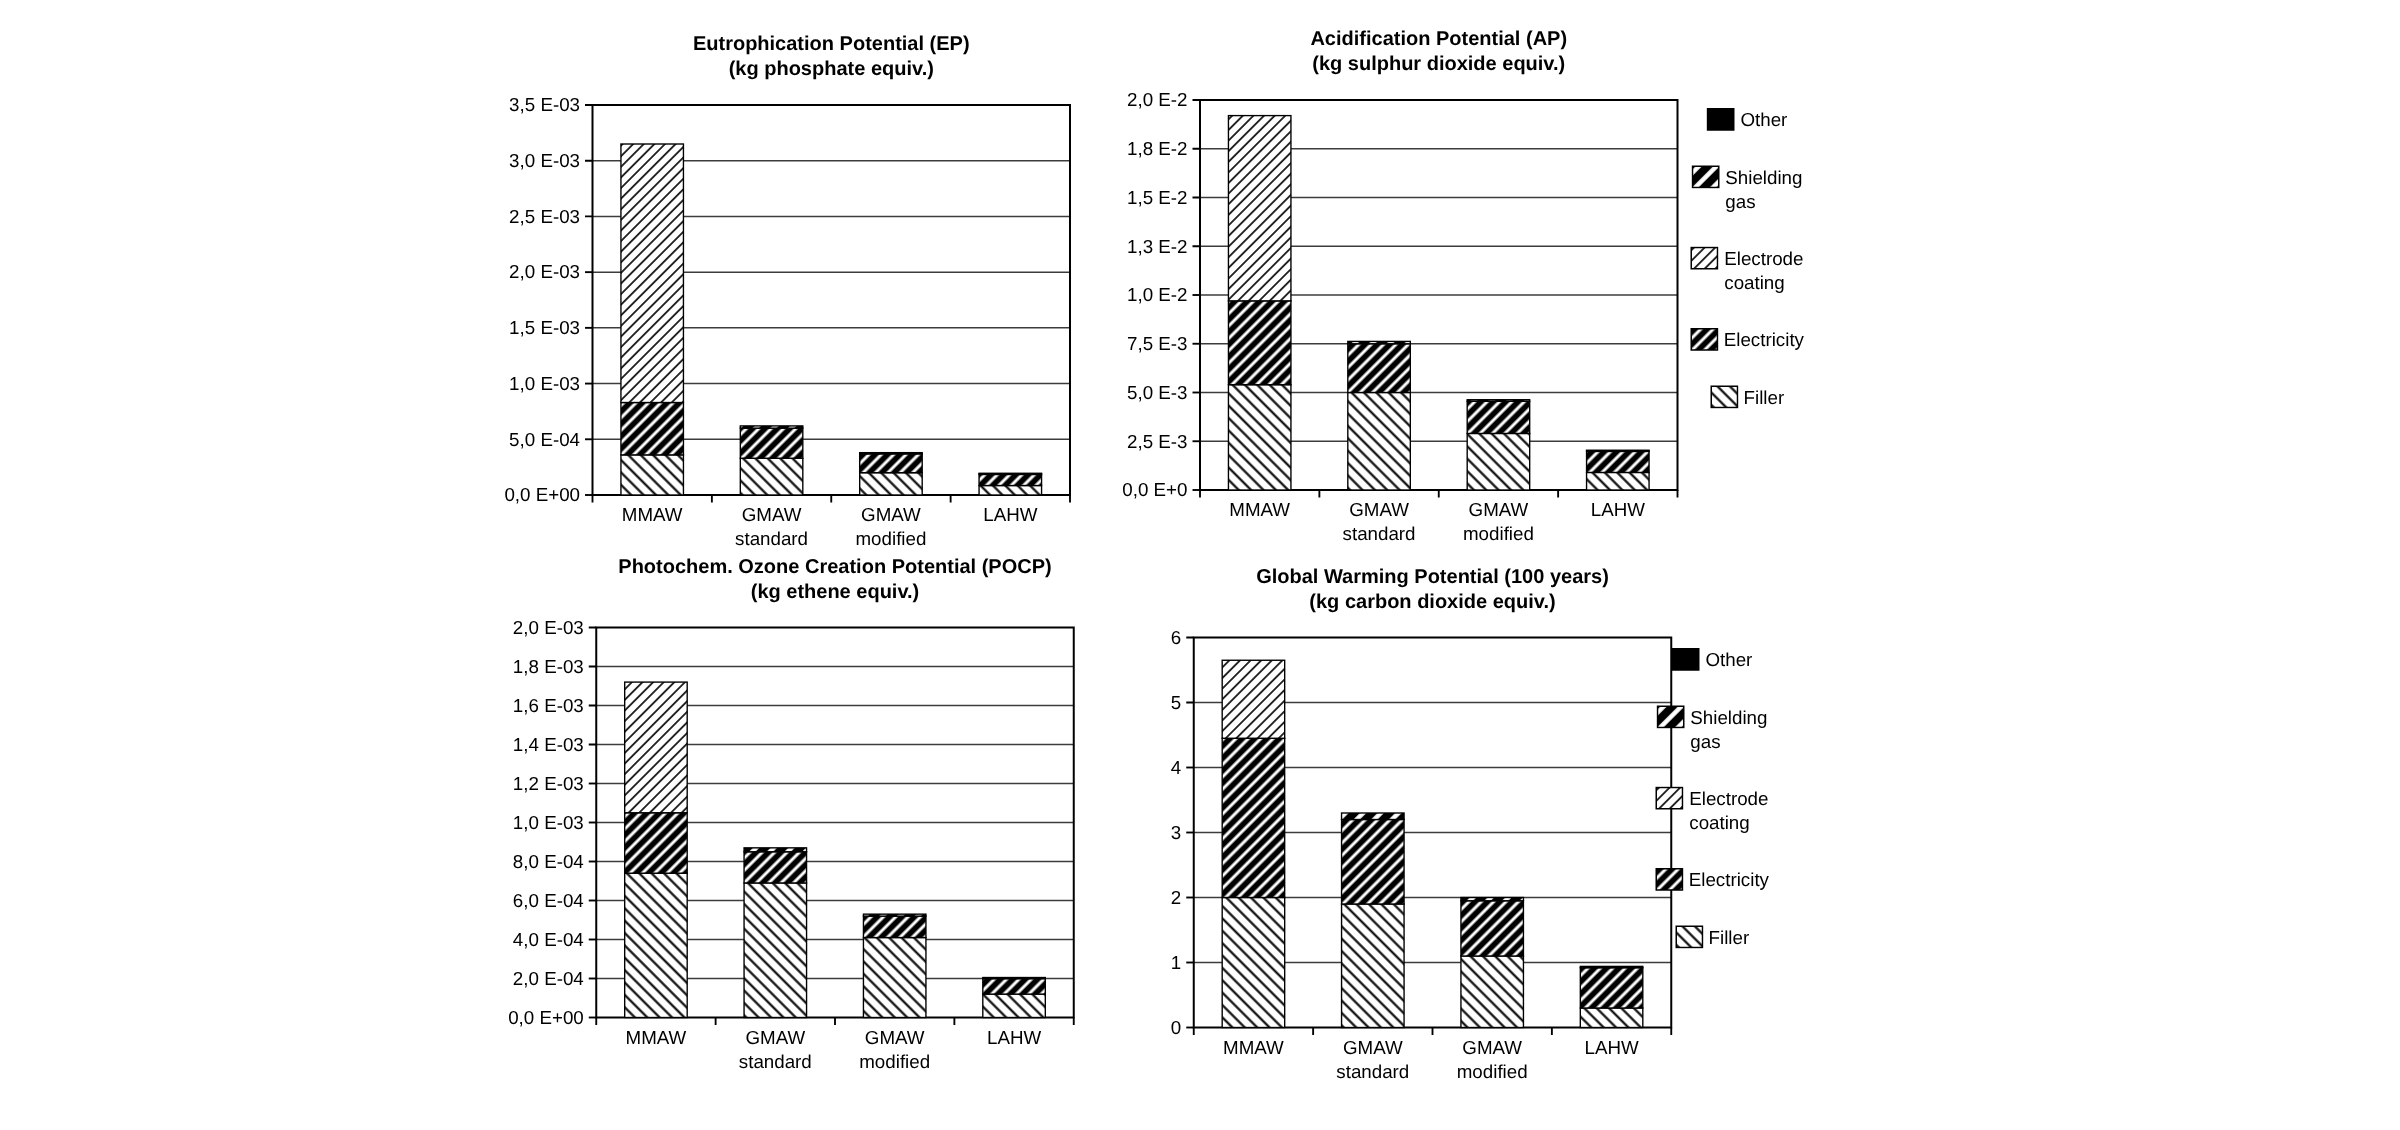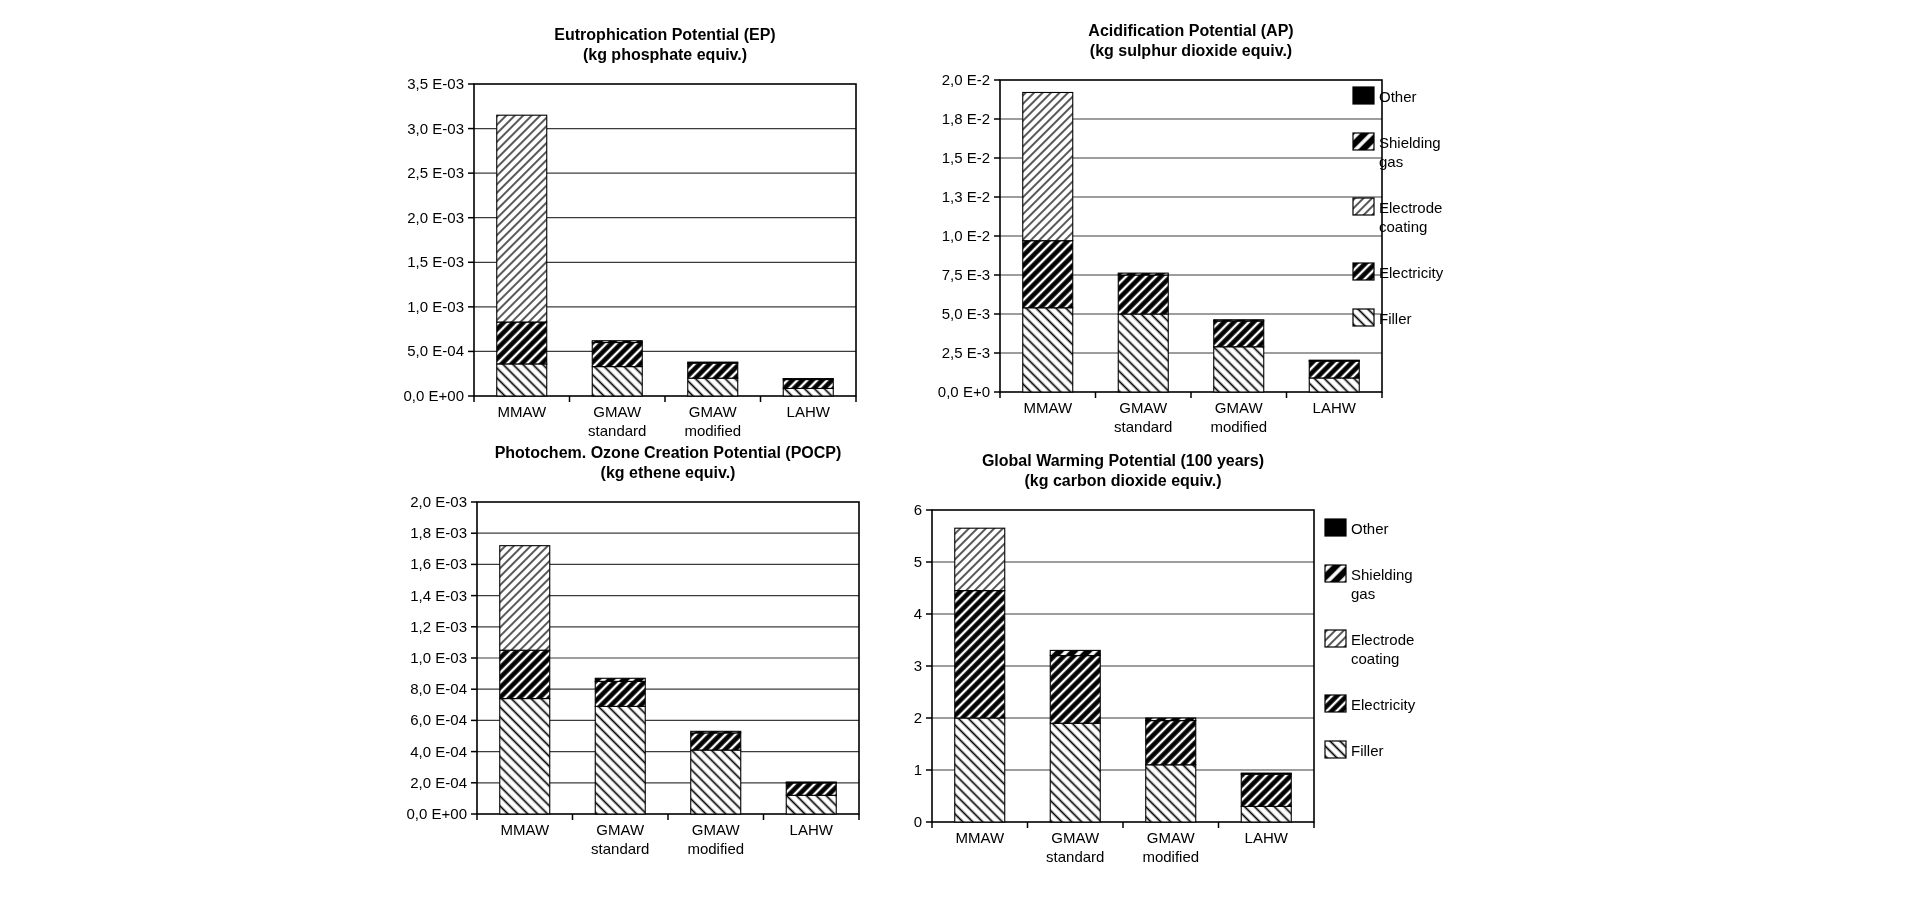--- a/index.html
+++ b/index.html
@@ -2,21 +2,21 @@
 <html><head>
 <meta charset="utf-8">
 <style>
   html,body{margin:0;padding:0;}
   body{
     width:1920px;height:904px;background:#ffffff;position:relative;
     font-family:"Liberation Sans", sans-serif;color:#000;
   }
   .chart-box{position:absolute;}
   svg text{font-family:"Liberation Sans", sans-serif;fill:#000;}
-  .legend{position:absolute;display:flex;flex-direction:column;row-gap:26px;}
+  .legend{position:absolute;display:flex;flex-direction:column;row-gap:26px;align-items:center;}
   .legend-item{display:flex;align-items:flex-start;column-gap:4px;}
   .legend-label{font-size:15px;line-height:19px;white-space:pre-line;padding-top:1px;}
 </style>
 </head>
 <body>
 
 <svg width="0" height="0" style="position:absolute" aria-hidden="true">
   <defs>
     <pattern id="pat-filler" patternUnits="userSpaceOnUse" width="7" height="7" patternTransform="rotate(-45)">
       <rect width="7" height="7" fill="#ffffff"></rect>
@@ -83,21 +83,21 @@
       <rect x="363.75" y="356.1714285714286" width="50" height="17.828571428571422" fill="url(#pat-filler)" stroke="#000" stroke-width="1.1"></rect>
       <rect x="363.75" y="341.01714285714286" width="50" height="15.15428571428572" fill="url(#pat-electricity)" stroke="#000" stroke-width="1.1"></rect>
       <rect x="363.75" y="340.1257142857143" width="50" height="1" fill="url(#pat-shielding)" stroke="#000" stroke-width="1.1"></rect>
       <text x="388.75" y="395" font-size="15" text-anchor="middle">GMAW</text>
       <text x="388.75" y="414" font-size="15" text-anchor="middle">modified</text>
       <rect x="459.25" y="366.42285714285714" width="50" height="7.57714285714286" fill="url(#pat-filler)" stroke="#000" stroke-width="1.1"></rect>
       <rect x="459.25" y="357.0628571428571" width="50" height="9.360000000000014" fill="url(#pat-electricity)" stroke="#000" stroke-width="1.1"></rect>
       <rect x="459.25" y="356.6171428571429" width="50" height="1" fill="url(#pat-shielding)" stroke="#000" stroke-width="1.1"></rect>
       <text x="484.25" y="395" font-size="15" text-anchor="middle">LAHW</text>
     </svg></div>
-<div class="chart-box" style="left:850px;top:18px"><svg width="540" height="436">
+<div class="chart-box" style="left:810px;top:18px"><svg width="540" height="436">
       <text x="341" y="18" font-size="16" text-anchor="middle" font-weight="bold">Acidification Potential (AP)</text>
       <text x="341" y="38" font-size="16" text-anchor="middle" font-weight="bold">(kg sulphur dioxide equiv.)</text>
       <line x1="144" y1="62" x2="150" y2="62" stroke="#000" stroke-width="1.5"></line>
       <text x="140" y="67" font-size="15" text-anchor="end">2,0 E-2</text>
       <line x1="150" y1="100.99999999999994" x2="532" y2="100.99999999999994" stroke="#3c3c3c" stroke-width="1.2"></line>
       <line x1="144" y1="100.99999999999994" x2="150" y2="100.99999999999994" stroke="#000" stroke-width="1.5"></line>
       <text x="140" y="105.99999999999994" font-size="15" text-anchor="end">1,8 E-2</text>
       <line x1="150" y1="140" x2="532" y2="140" stroke="#3c3c3c" stroke-width="1.2"></line>
       <line x1="144" y1="140" x2="150" y2="140" stroke="#000" stroke-width="1.5"></line>
       <text x="140" y="145" font-size="15" text-anchor="end">1,5 E-2</text>
@@ -195,21 +195,21 @@
       <rect x="363.75" y="310.04" width="50" height="63.95999999999998" fill="url(#pat-filler)" stroke="#000" stroke-width="1.1"></rect>
       <rect x="363.75" y="292.88" width="50" height="17.160000000000025" fill="url(#pat-electricity)" stroke="#000" stroke-width="1.1"></rect>
       <rect x="363.75" y="291.32" width="50" height="1.5600000000000023" fill="url(#pat-shielding)" stroke="#000" stroke-width="1.1"></rect>
       <text x="388.75" y="395" font-size="15" text-anchor="middle">GMAW</text>
       <text x="388.75" y="414" font-size="15" text-anchor="middle">modified</text>
       <rect x="459.25" y="355.28" width="50" height="18.720000000000027" fill="url(#pat-filler)" stroke="#000" stroke-width="1.1"></rect>
       <rect x="459.25" y="342.8" width="50" height="12.479999999999961" fill="url(#pat-electricity)" stroke="#000" stroke-width="1.1"></rect>
       <rect x="459.25" y="342.02" width="50" height="1" fill="url(#pat-shielding)" stroke="#000" stroke-width="1.1"></rect>
       <text x="484.25" y="395" font-size="15" text-anchor="middle">LAHW</text>
     </svg></div>
-<div class="chart-box" style="left:782px;top:448px"><svg width="540" height="436">
+<div class="chart-box" style="left:805px;top:448px"><svg width="540" height="436">
       <text x="341" y="18" font-size="16" text-anchor="middle" font-weight="bold">Global Warming Potential (100 years)</text>
       <text x="341" y="38" font-size="16" text-anchor="middle" font-weight="bold">(kg carbon dioxide equiv.)</text>
       <line x1="144" y1="62" x2="150" y2="62" stroke="#000" stroke-width="1.5"></line>
       <text x="140" y="67" font-size="15" text-anchor="end">6</text>
       <line x1="150" y1="114" x2="532" y2="114" stroke="#3c3c3c" stroke-width="1.2"></line>
       <line x1="144" y1="114" x2="150" y2="114" stroke="#000" stroke-width="1.5"></line>
       <text x="140" y="119" font-size="15" text-anchor="end">5</text>
       <line x1="150" y1="166" x2="532" y2="166" stroke="#3c3c3c" stroke-width="1.2"></line>
       <line x1="144" y1="166" x2="150" y2="166" stroke="#000" stroke-width="1.5"></line>
       <text x="140" y="171" font-size="15" text-anchor="end">4</text>

